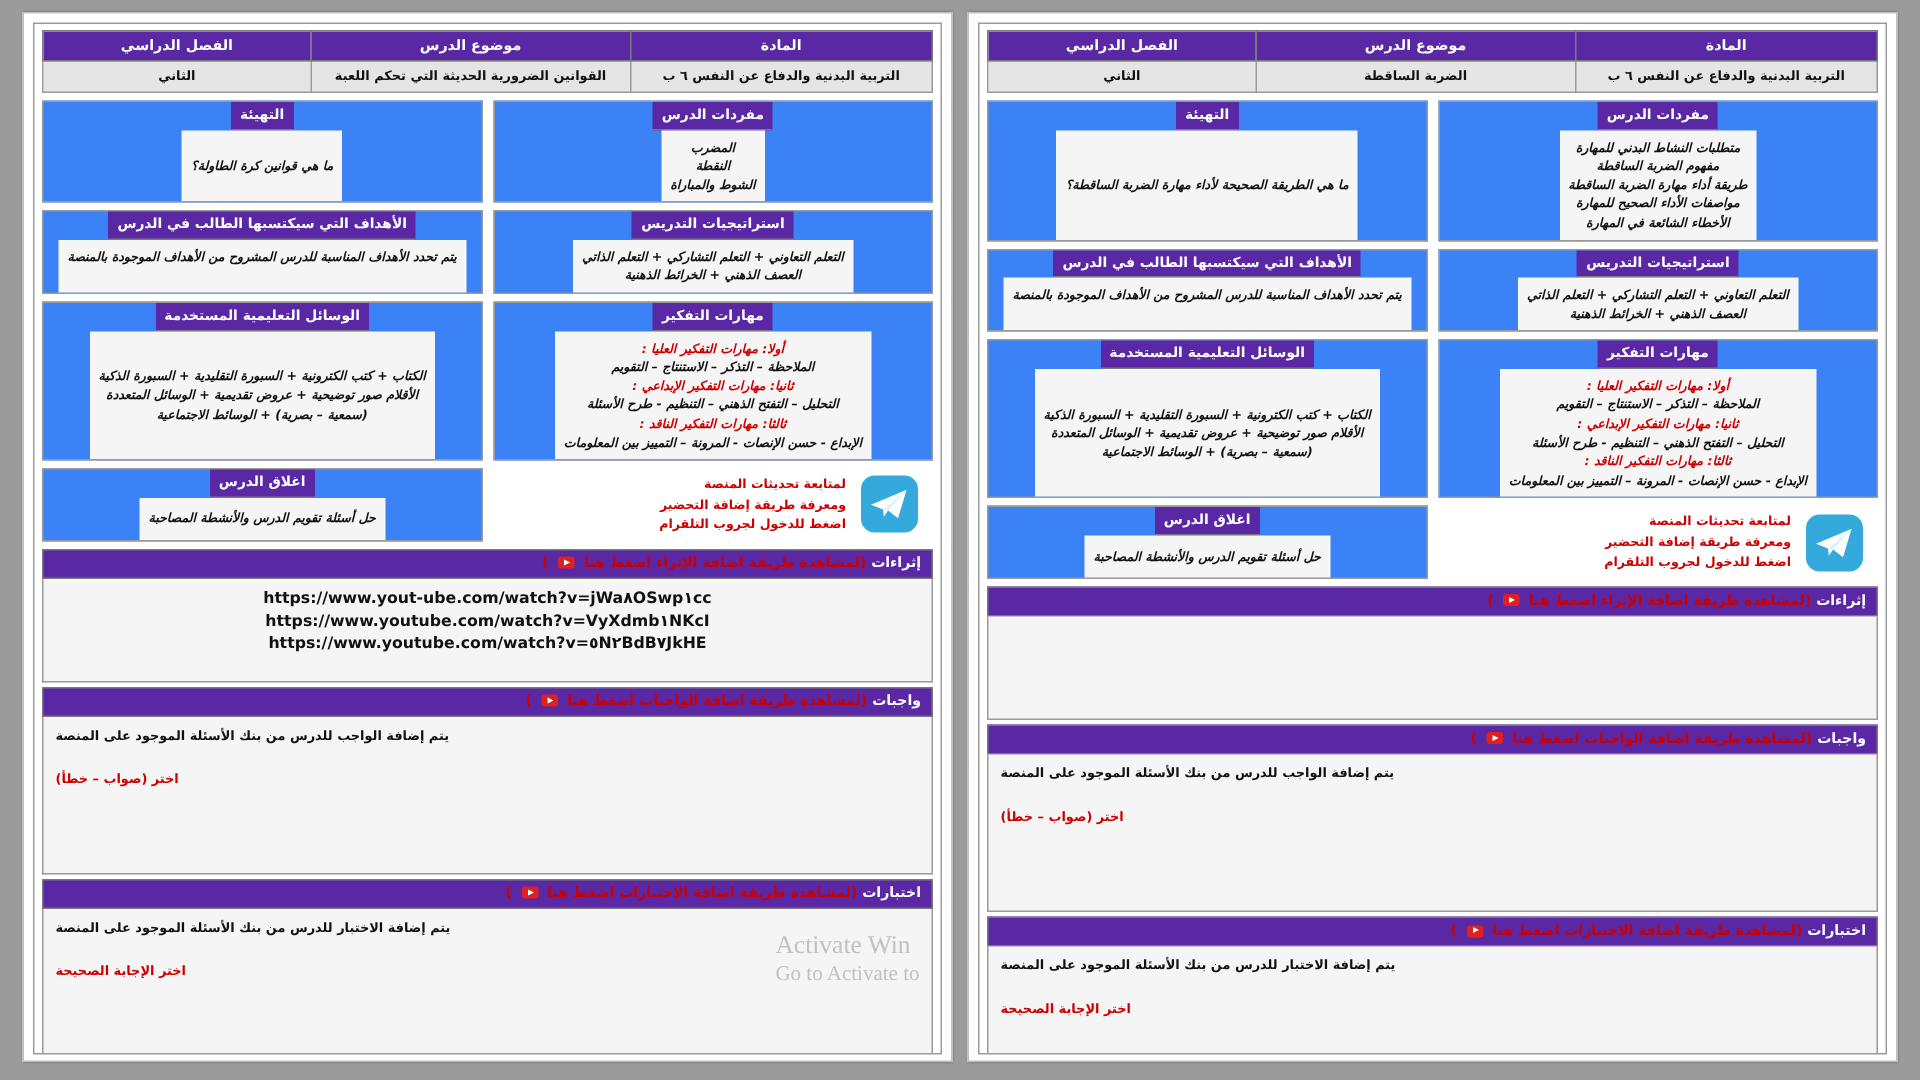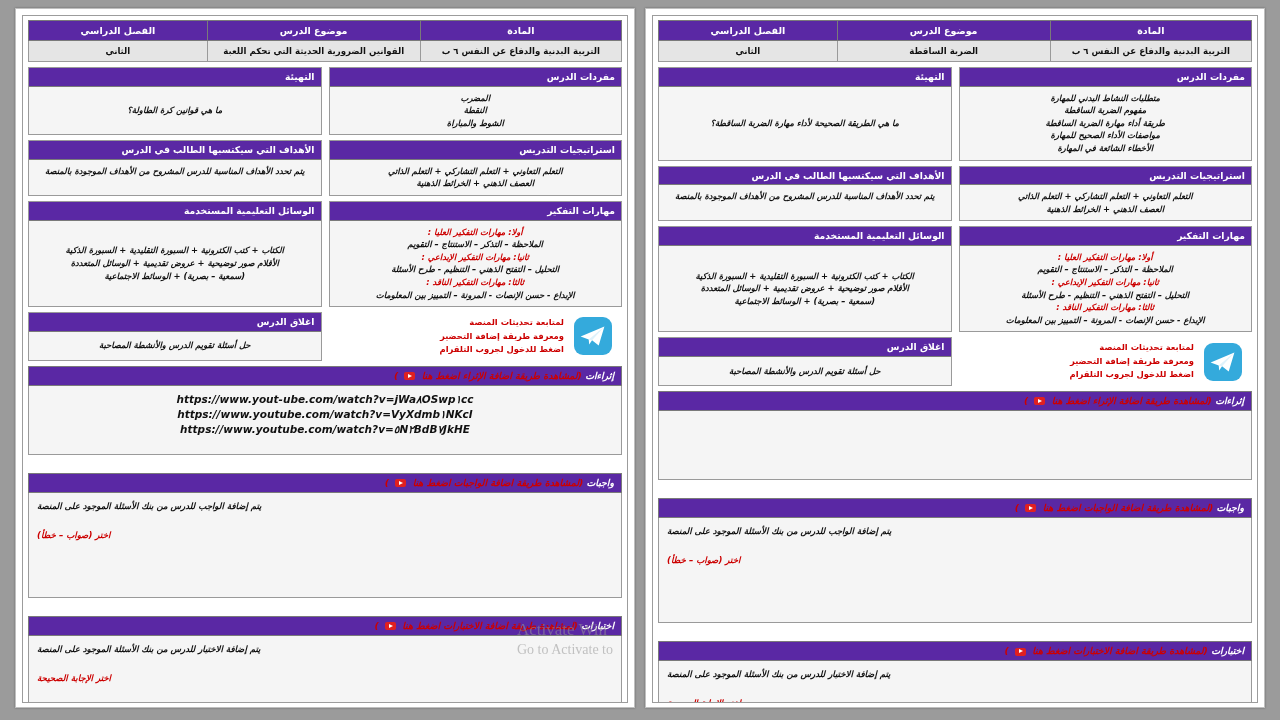--- a/index.html
+++ b/index.html
@@ -51,21 +51,21 @@
     padding:3px 4px;text-align:center;
     height:14px;
   }
   .col-a{width:34%;}
   .col-b{width:36%;}
   .col-c{width:30%;}
 
   
   .row2{display:flex;gap:7px;margin-bottom:5px;align-items:stretch;}
   .cell{flex:1;display:flex;flex-direction:column;}
-  .blk{border:1px solid #9a9a9a;background:#fdba74;display:flex;flex-direction:column;height:100%;}
+  .blk{border:1px solid #9a9a9a;background:#3b82f6;display:flex;flex-direction:column;height:100%;align-items:center;}
   .blk-hd{
     background:#5A28A4;color:#ffffff;
     font-size:9.2px;font-weight:bold;
     padding:3px 6px;line-height:1.25;
     text-align:right;
     border-bottom:1px solid #7a7a7a;
   }
   .blk-bd{
     padding:5px 6px;font-size:8.4px;line-height:1.5;
     color:#111;text-align:center;font-weight:bold;
@@ -76,21 +76,21 @@
   .wide-hd{
     background:#5A28A4;color:#fff;font-weight:bold;
     font-size:9.4px;padding:3px 7px;line-height:1.3;
     border:1px solid #7a7a7a;text-align:right;
   }
   .wide-bd{
     border:1px solid #9a9a9a;border-top:none;background:#f5f5f5;
     padding:6px 8px;font-size:8.6px;font-weight:bold;color:#111;
     text-align:left;line-height:1.7;
   }
-  .sec{margin-bottom:18px;font-style:italic;}
+  .sec{margin-bottom:3px;}
   .hd-red{color:#cc0000;}
   .yt{
     display:inline-block;width:11px;height:8px;background:#e02020;
     border-radius:2px;position:relative;vertical-align:middle;margin:0 3px;
   }
   .yt::after{
     content:"";position:absolute;left:4px;top:1.8px;
     border-left:4px solid #fff;border-top:2.2px solid transparent;
     border-bottom:2.2px solid transparent;
   }

